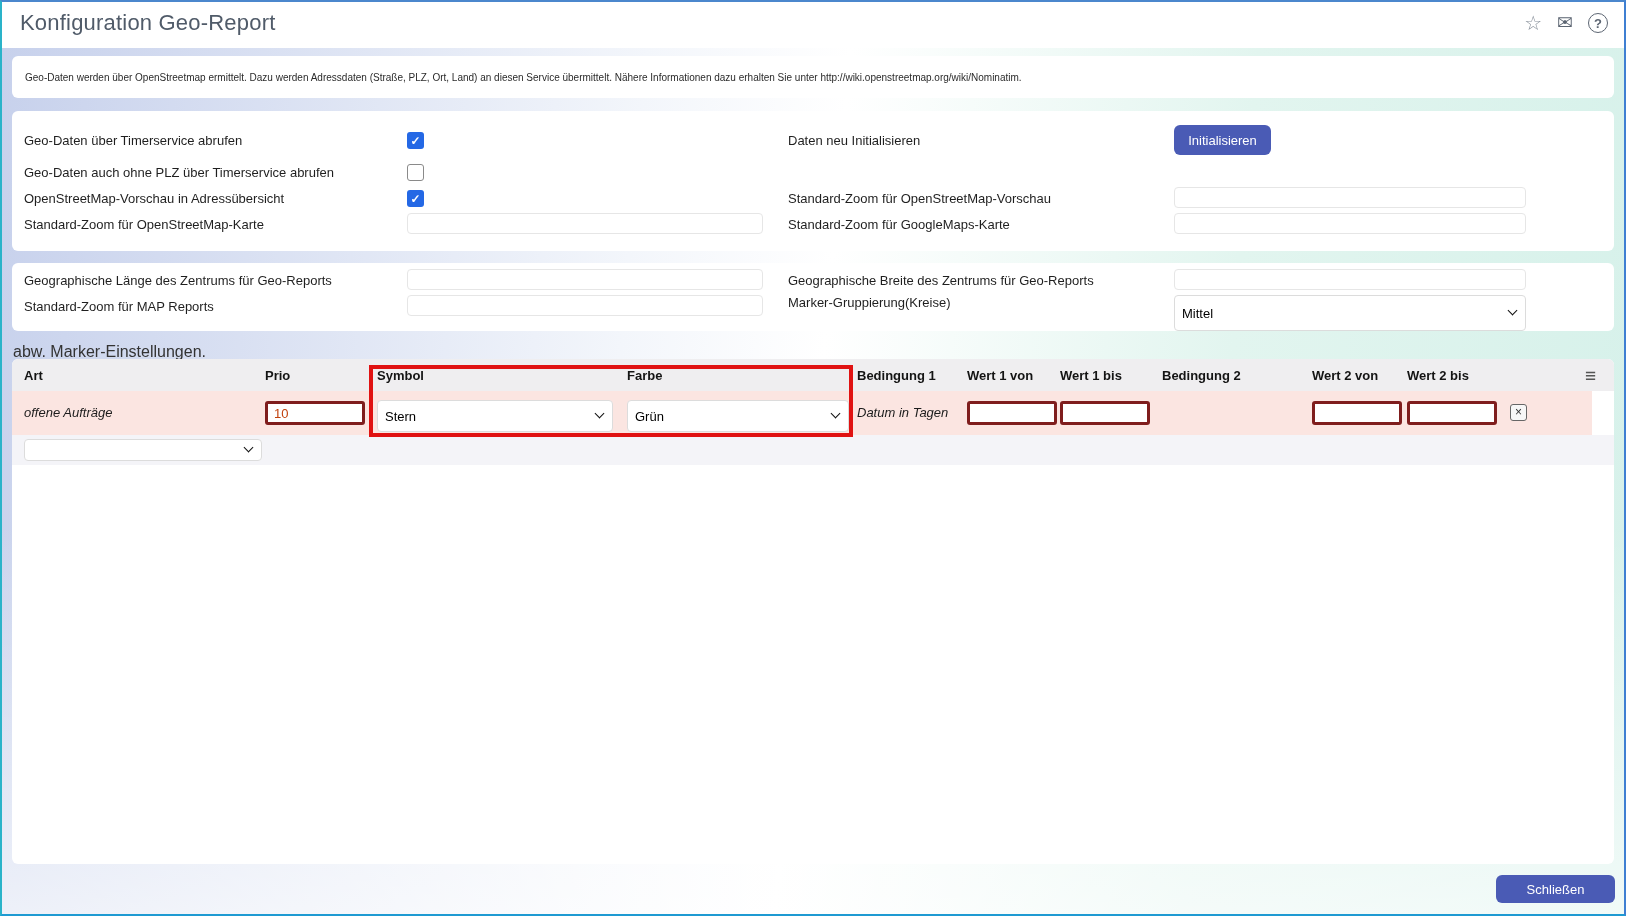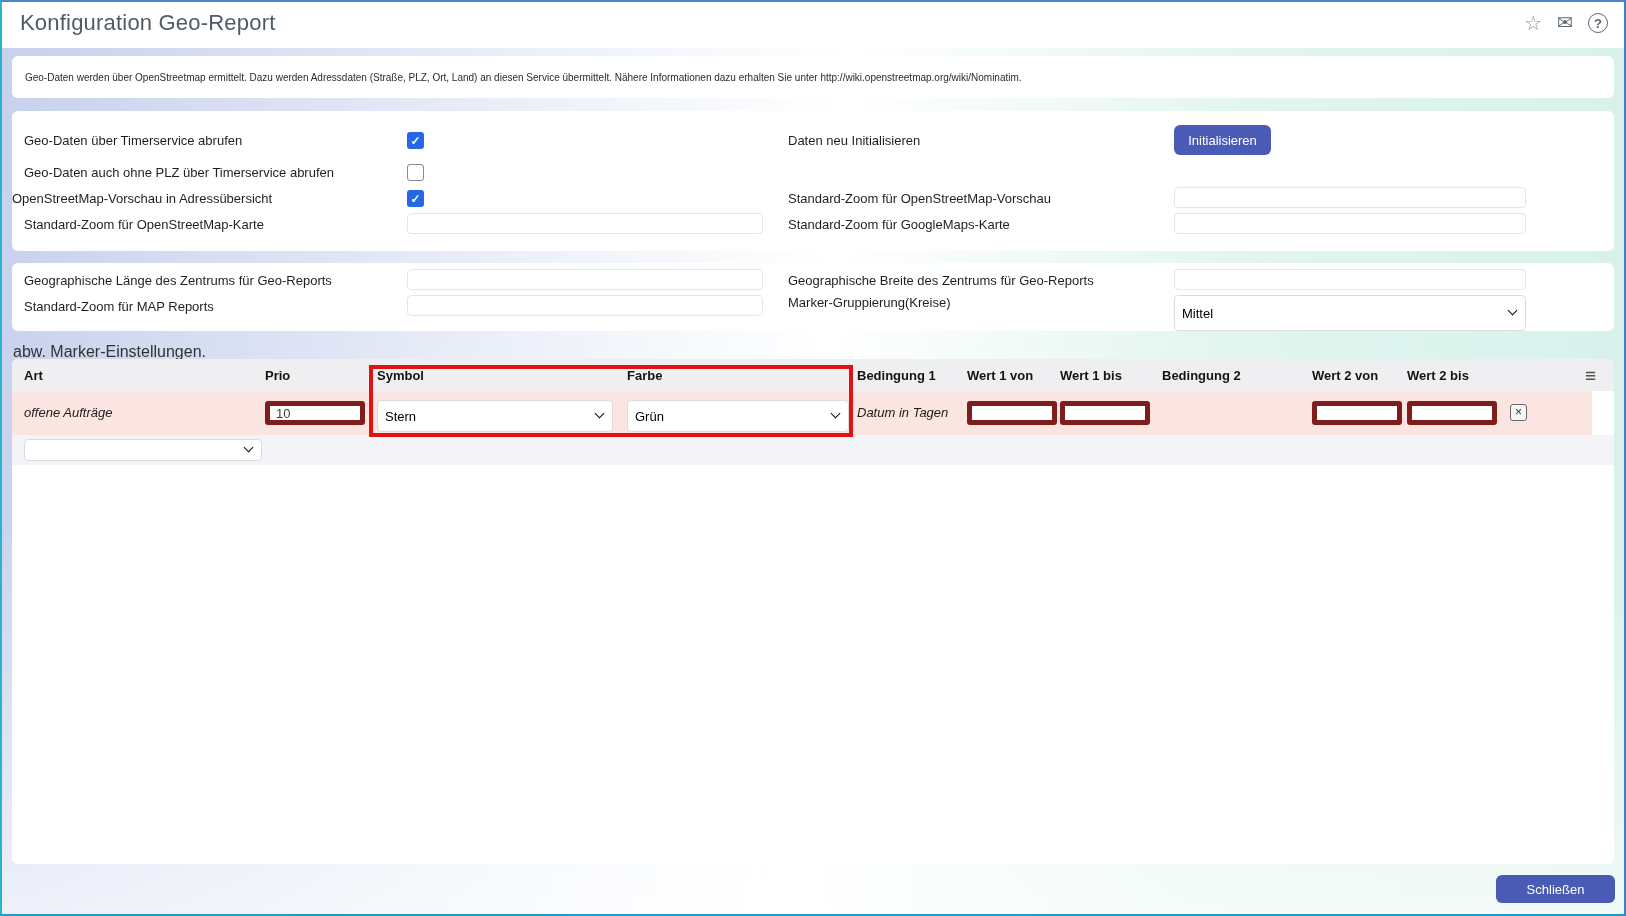--- a/index.html
+++ b/index.html
@@ -62,22 +62,22 @@
 
   
   .table-caption{ position:absolute; left:11px; top:295px; font-size:16px; color:#333; }
   .table-card{ top:311px; height:505px; overflow:hidden; }
   .thead{ position:absolute; left:0; right:0; top:0; height:32px; background:#efeef0; }
   .th{ position:absolute; top:9px; font-size:13px; font-weight:bold; color:#141414; white-space:nowrap; }
   .icon-menu{ position:absolute; right:18px; top:6px; font-size:19px; color:#555; cursor:pointer; }
 
   .trow{ position:absolute; left:0; top:32px; width:1580px; height:44px; background:#fbe5e1; }
   .td-text{ position:absolute; top:14px; font-size:13px; color:#1c1c1c; white-space:nowrap;font-style:italic; }
-  .row-input{ position:absolute; top:10px; height:24px; background:#fff; border:5px solid #7f1d1d;
-              border-radius:3px; font-size:13px; padding:0 6px; color:#404040;
+  .row-input{ position:absolute; top:10px; height:24px; background:#fff; border:3px solid #7f1d1d;
+              border-radius:3px; font-size:13px; padding:0 6px; color:#c2410c;
               font-family:"Liberation Sans", sans-serif; }
   .row-select{ top:9px; height:32px; }
   .icon-delete{ position:absolute; left:1498px; top:13px; width:17px; height:17px;
                 border:1.4px solid #666; border-radius:3px; background:#f7f7f7; color:#333;
                 font-size:12px; line-height:14px; text-align:center; cursor:pointer; }
 
   .stripe-row{ position:absolute; left:0; right:0; top:76px; height:30px; background:#f4f4f8; }
 
   .highlight-rect{ position:absolute; left:367px; top:317px; width:484px; height:72px;
                    border:4px solid #e01212; pointer-events:none; z-index:6; }
@@ -107,21 +107,21 @@
     <div class="card" style="top:63px; height:140px;">
 
       <span class="label" style="left:12px; top:22px;">Geo-Daten über Timerservice abrufen</span>
       <span class="checkbox checked" style="left:395px; top:21px;">
           <span>✓</span>
         </span>
 
       <span class="label" style="left:12px; top:54px;">Geo-Daten auch ohne PLZ über Timerservice abrufen</span>
       <span class="checkbox unchecked" style="left:395px; top:53px;"></span>
 
-      <span class="label" style="left:0; top:80px;text-align:center;">OpenStreetMap-Vorschau in Adressübersicht</span>
+      <span class="label" style="left:12px; top:80px;text-align:center;">OpenStreetMap-Vorschau in Adressübersicht</span>
       <span class="checkbox checked" style="left:395px; top:79px;">
           <span>✓</span>
         </span>
 
       <span class="label" style="left:12px; top:106px;">Standard-Zoom für OpenStreetMap-Karte</span>
       <input class="tinput" style="left: 395px; top: 102px; width: 356px;" value="">
 
       <span class="label" style="left:776px; top:22px;">Daten neu Initialisieren</span>
       <button class="btn" style="left:1162px; top:14px; width:97px; height:30px;">Initialisieren</button>
 

